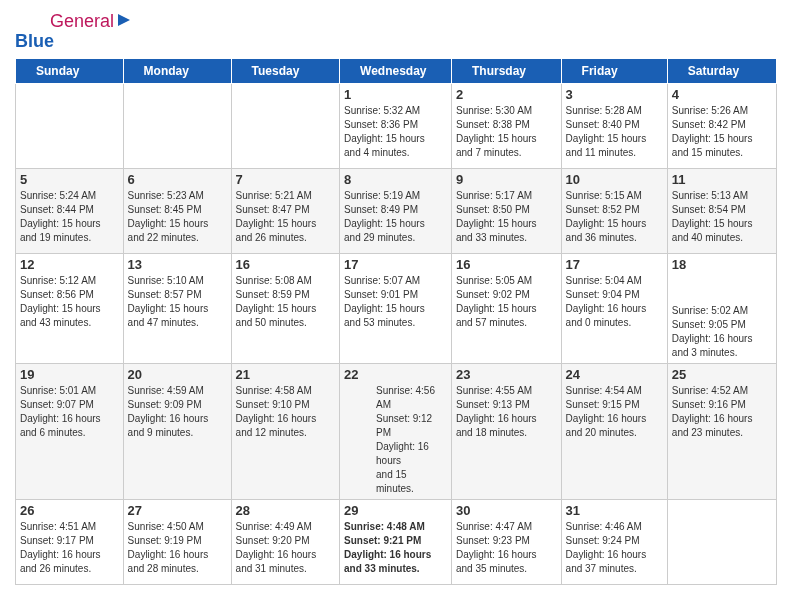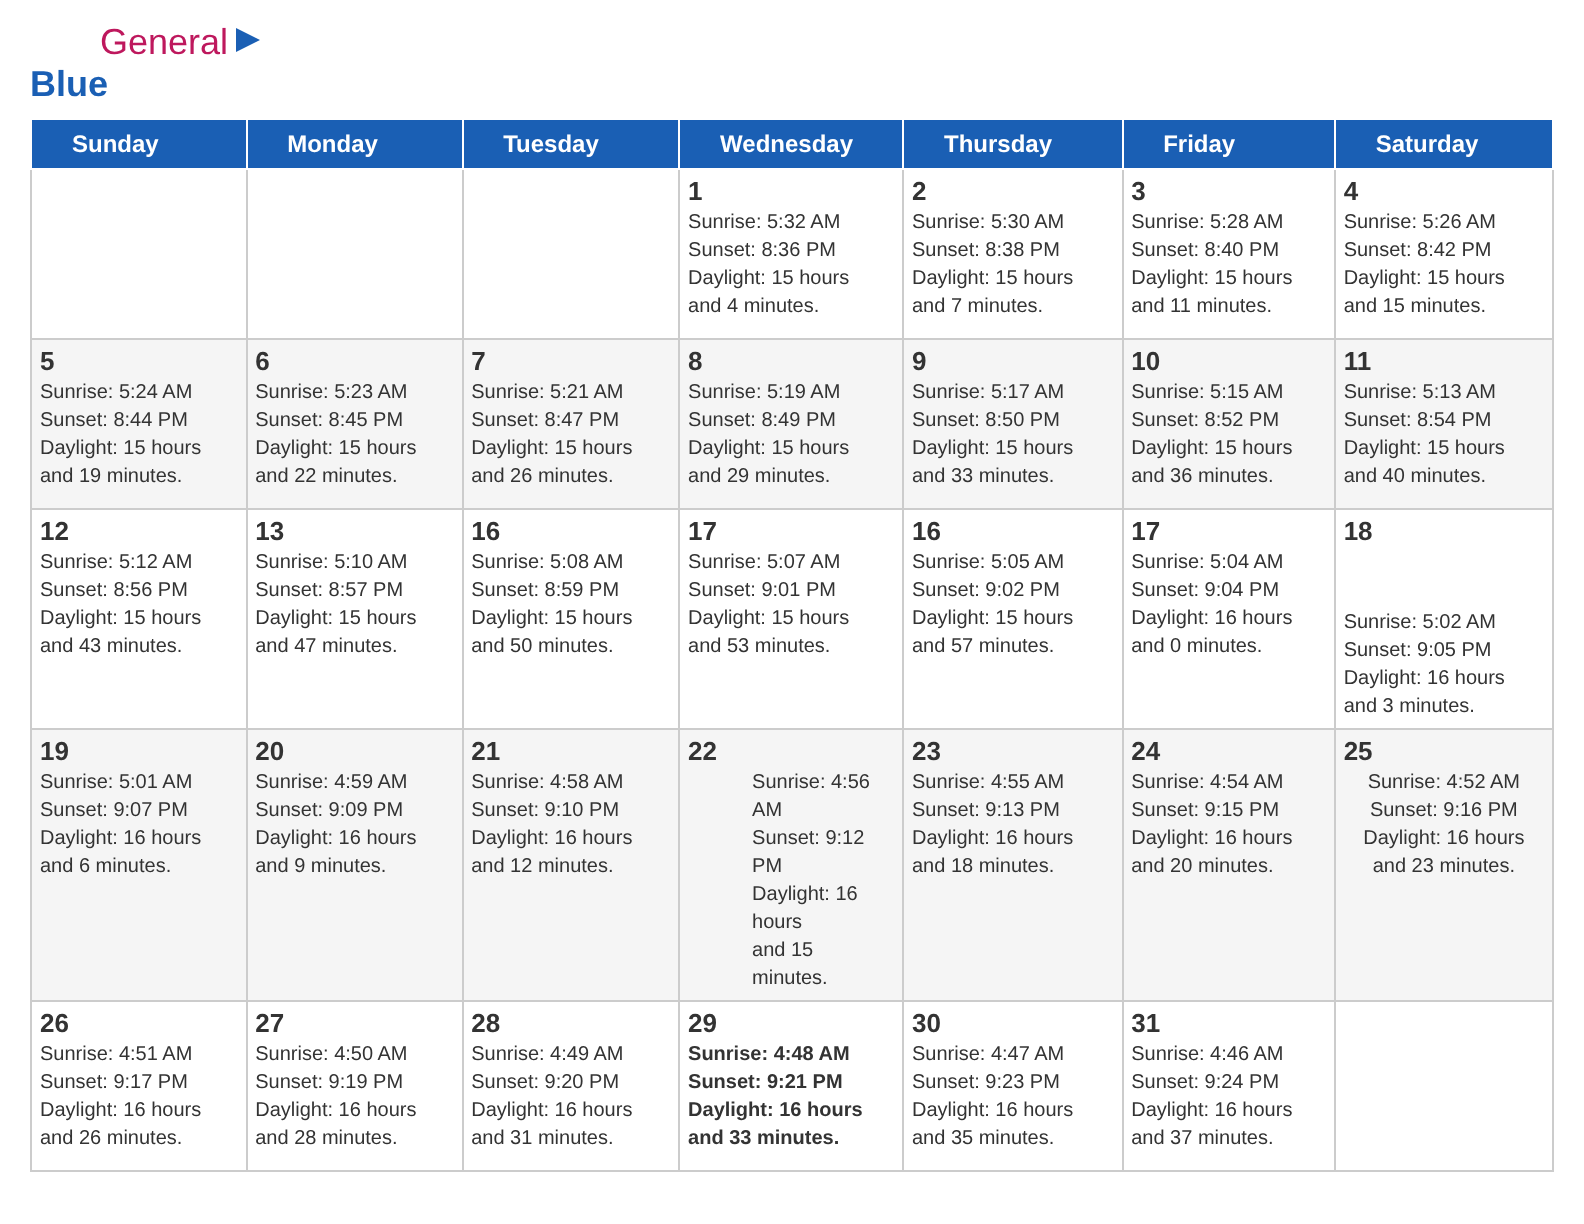--- a/index.html
+++ b/index.html
@@ -285,21 +285,21 @@
         </td>
         <td>
           <span class="day-num">24</span>
           <div class="day-detail" style="white-space: pre-line;">Sunrise: 4:54 AM
 Sunset: 9:15 PM
 Daylight: 16 hours
 and 20 minutes.</div>
         </td>
         <td>
           <span class="day-num">25</span>
-          <div class="day-detail" style="white-space: pre-line; text-align: center;">Sunrise: 4:52 AM
+          <div class="day-detail" style="white-space: pre-line;">Sunrise: 4:52 AM
 Sunset: 9:16 PM
 Daylight: 16 hours
 and 23 minutes.</div>
         </td>
       </tr>
       <tr>
         <td>
           <span class="day-num">26</span>
           <div class="day-detail" style="white-space: pre-line;">Sunrise: 4:51 AM
 Sunset: 9:17 PM

